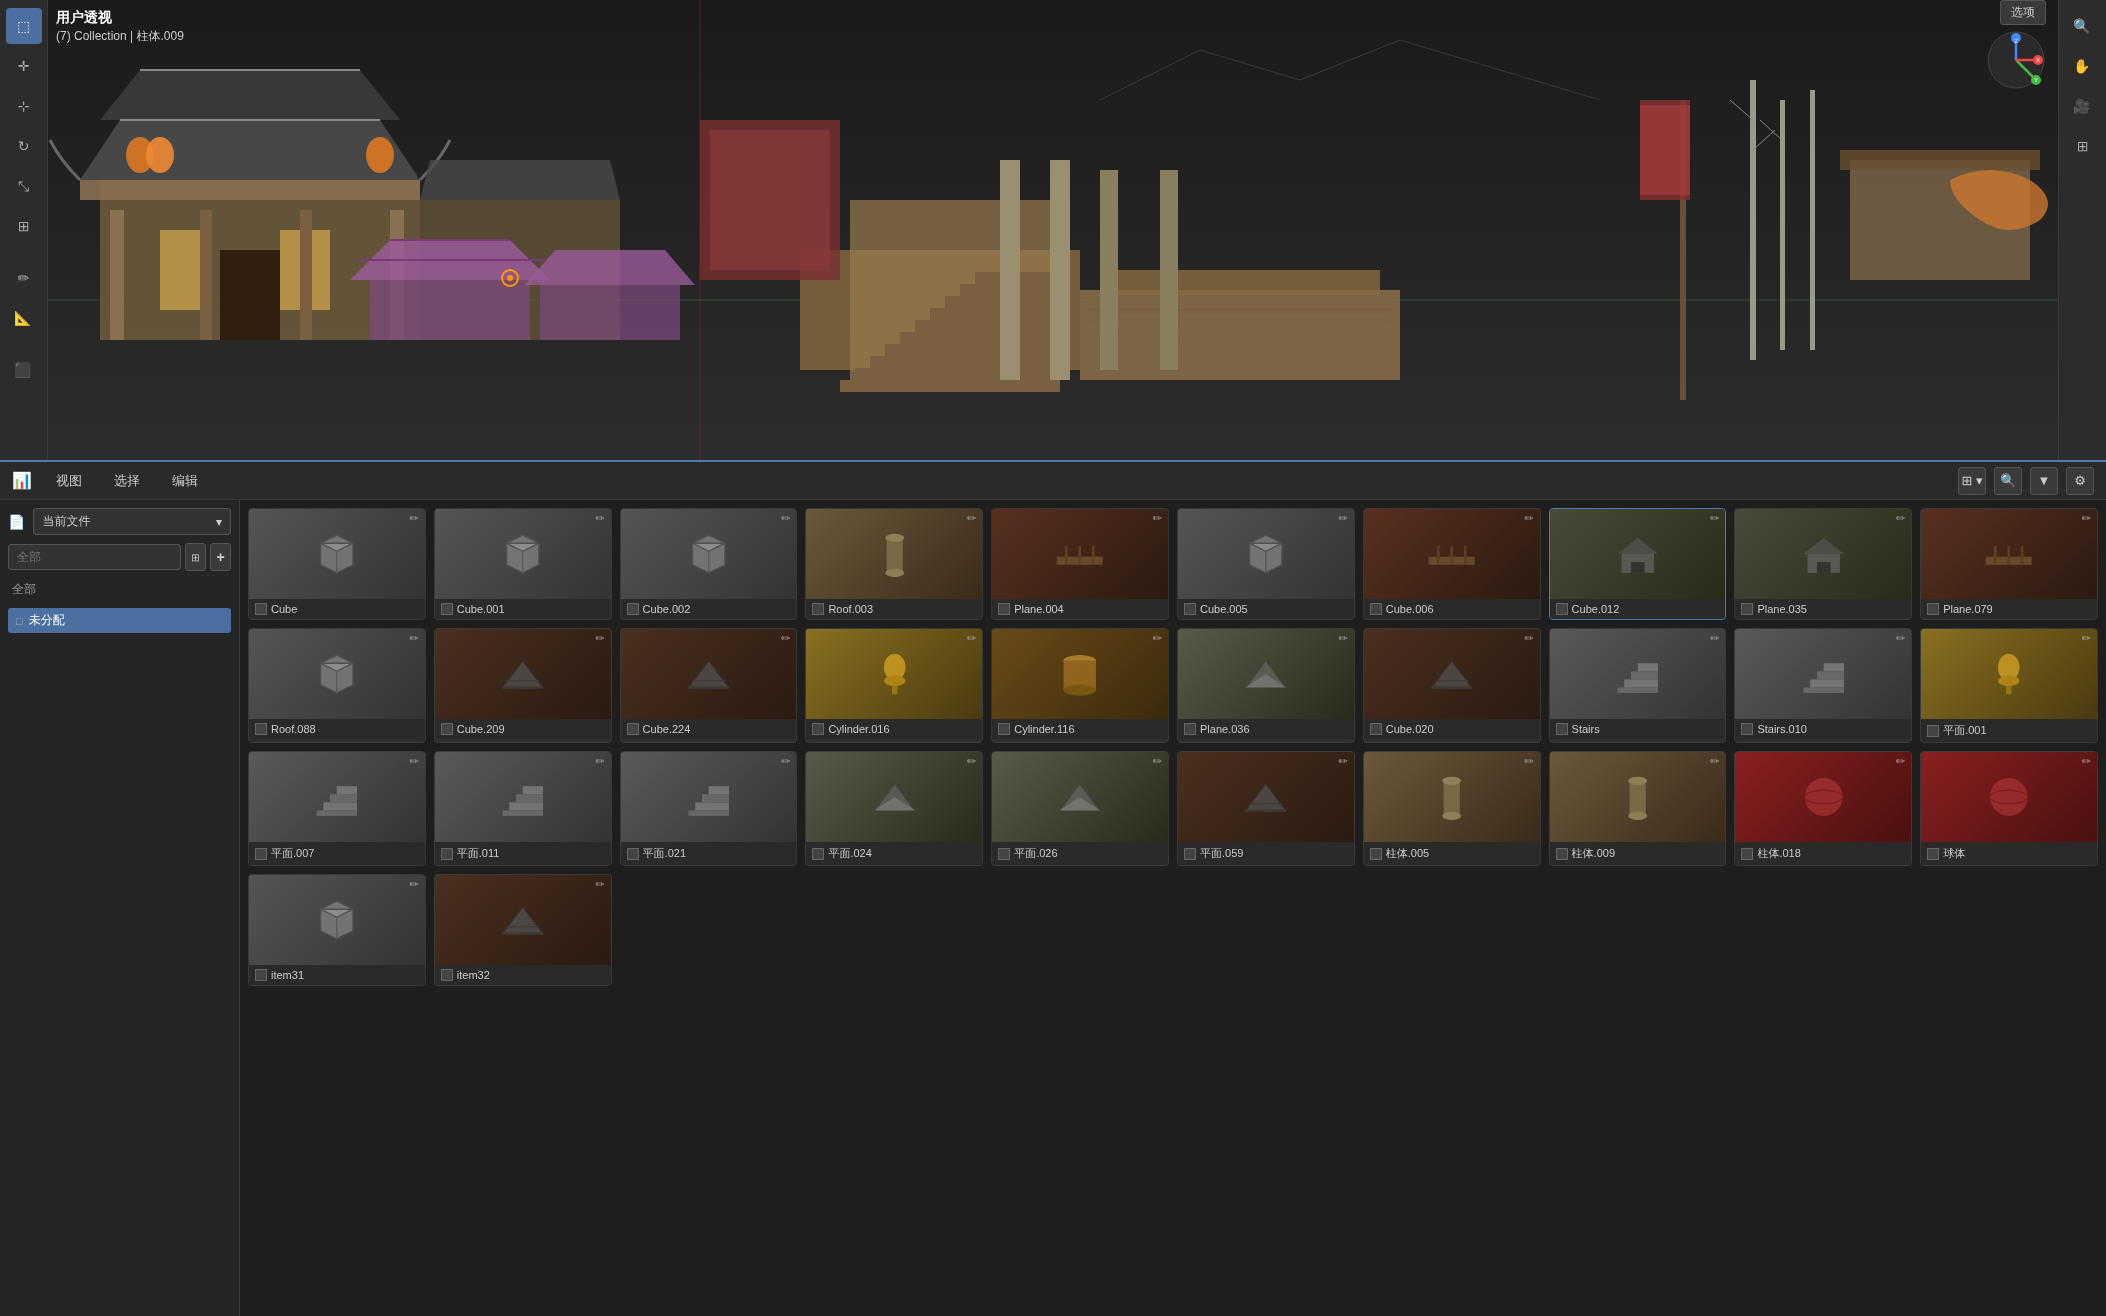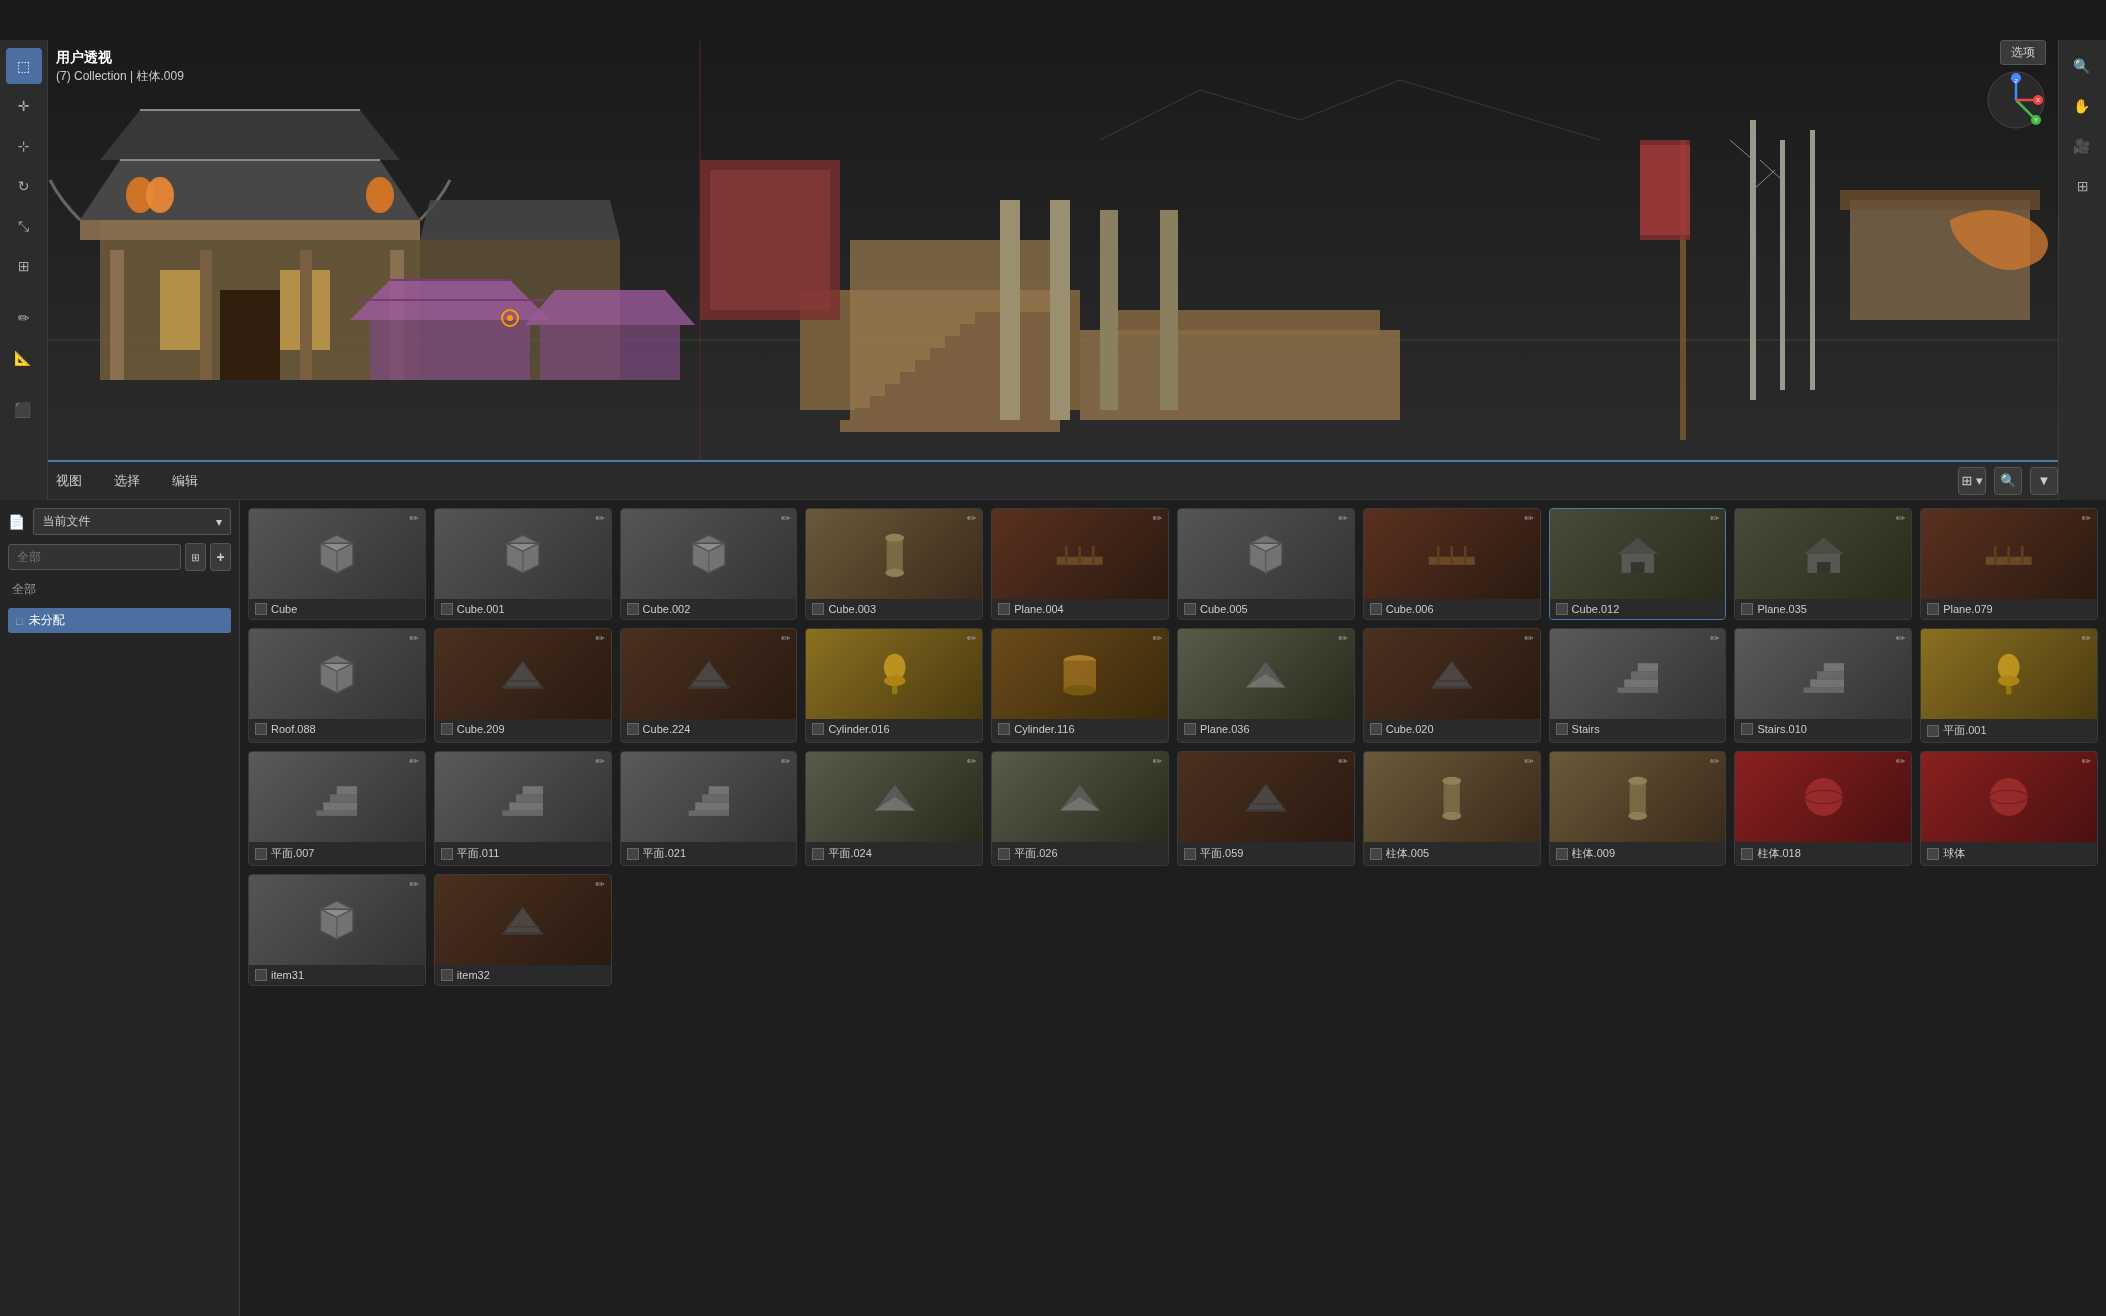--- a/index.html
+++ b/index.html
@@ -13,21 +13,20 @@
       font-size: 12px;
     }
 
     
     #viewport {
       position: relative;
       width: 100%;
       height: 460px;
       background: #000000;
       overflow: hidden;
-      margin-top: 40px;
     }
 
     #viewport-bg {
       width: 100%;
       height: 100%;
       background: linear-gradient(180deg, #1c1c1c 0%, #2d2d2d 60%, #1a1a1a 100%);
       position: relative;
     }
 
     
@@ -607,21 +606,21 @@
       <div class="asset-thumbnail" style="background:linear-gradient(135deg, #6a5a3a 0%, #3a2a1a 100%)">
         <svg viewBox="0 0 40 40">
               <rect x="14" y="8" width="12" height="26" fill="#8a7a50"></rect>
               <ellipse cx="20" cy="8" rx="7" ry="3" fill="#aa9a6a"></ellipse>
               <ellipse cx="20" cy="34" rx="7" ry="3" fill="#aa9a6a"></ellipse>
             </svg>
         <button style="position:absolute;top:3px;right:3px;background:transparent;border:none;color:#aaa;font-size:11px;cursor:pointer;line-height:1;padding:1px 3px;">✏</button>
       </div>
       <div class="asset-footer">
         <div class="asset-checkbox"></div>
-        <span class="asset-name">Cube.003</span>
+        <span class="asset-name">Roof.003</span>
       </div>
     </div>
         <div class="asset-item">
       <div class="asset-thumbnail" style="background:linear-gradient(135deg, #5a3020 0%, #2a1a10 100%)">
         <svg viewBox="0 0 40 40">
               <rect x="3" y="22" width="34" height="6" fill="#7a5a30"></rect>
               <line x1="10" y1="14" x2="10" y2="28" stroke="#6a4a20" stroke-width="2"></line>
               <line x1="20" y1="14" x2="20" y2="28" stroke="#6a4a20" stroke-width="2"></line>
               <line x1="30" y1="14" x2="30" y2="28" stroke="#6a4a20" stroke-width="2"></line>
             </svg>

